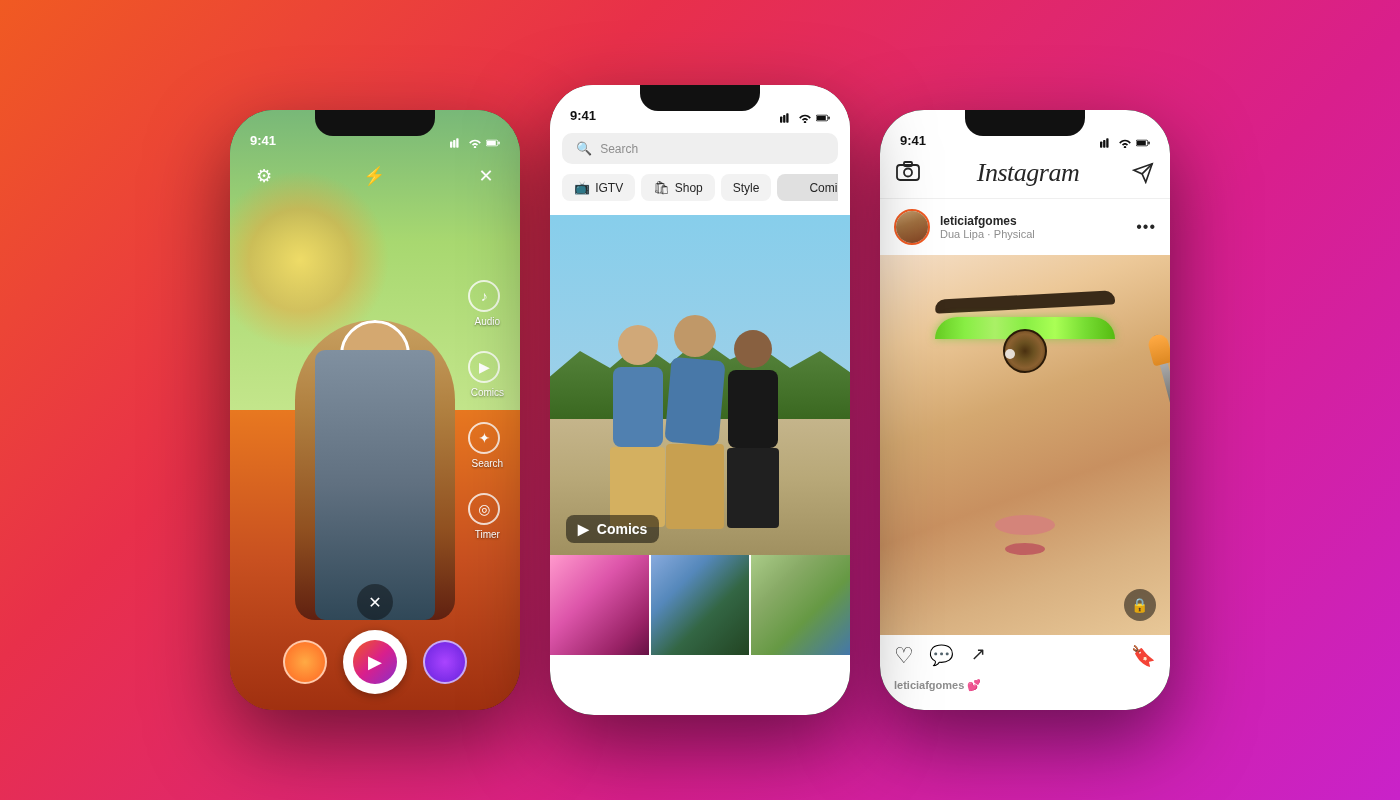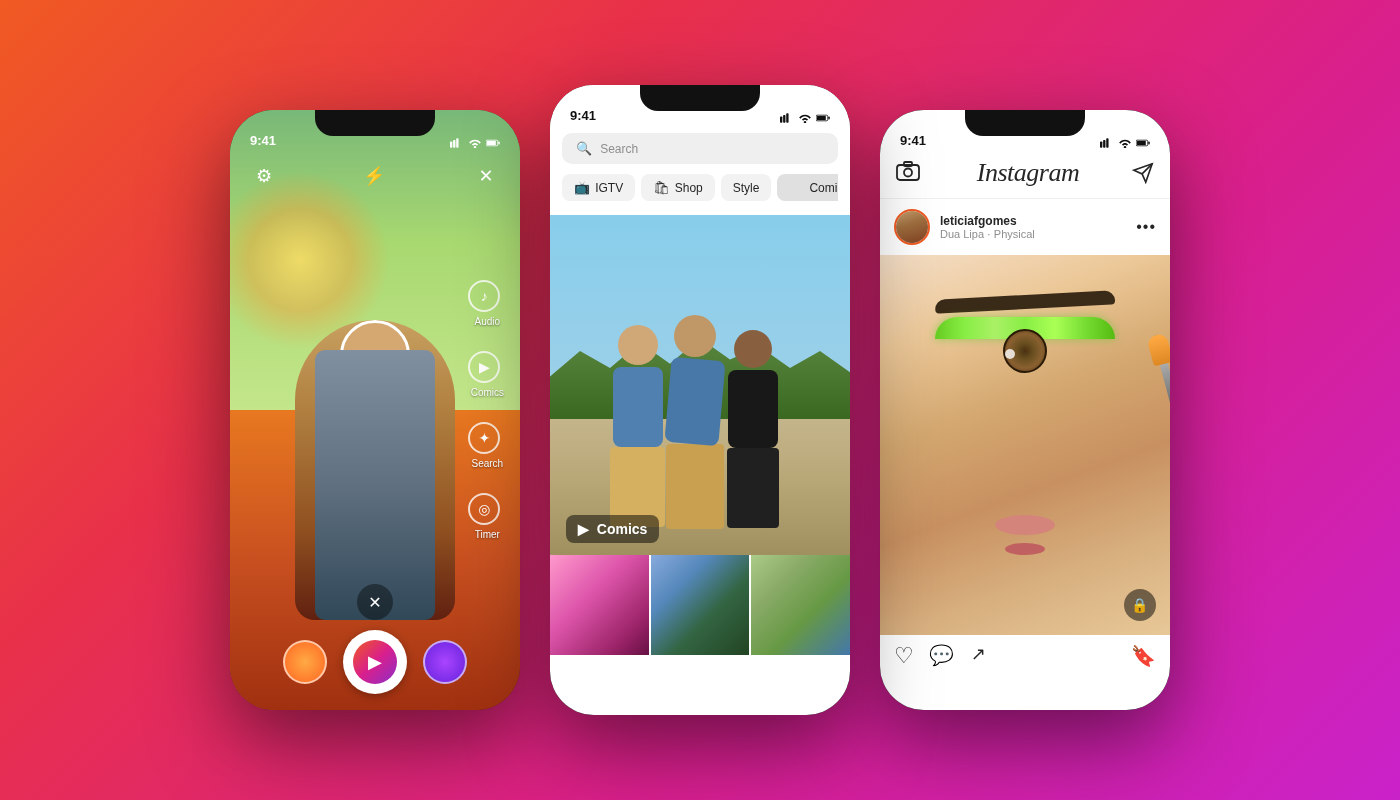--- a/index.html
+++ b/index.html
@@ -776,18 +776,22 @@
         <div class="post-actions">
           <div class="post-actions-left">
             <span class="action-icon">♡</span>
             <span class="action-icon" style="font-size:20px;">💬</span>
             <span class="action-icon" style="font-size:18px;">↗</span>
           </div>
           <span class="action-icon bookmark" style="font-size:20px;">🔖</span>
         </div>
 
 
+        <div class="post-caption">
+          <strong>leticiafgomes</strong>
+          <span>💕</span>
+        </div>
 
       </div>
     </div>
   </div>
 
 </div>
 
 </body></html>

